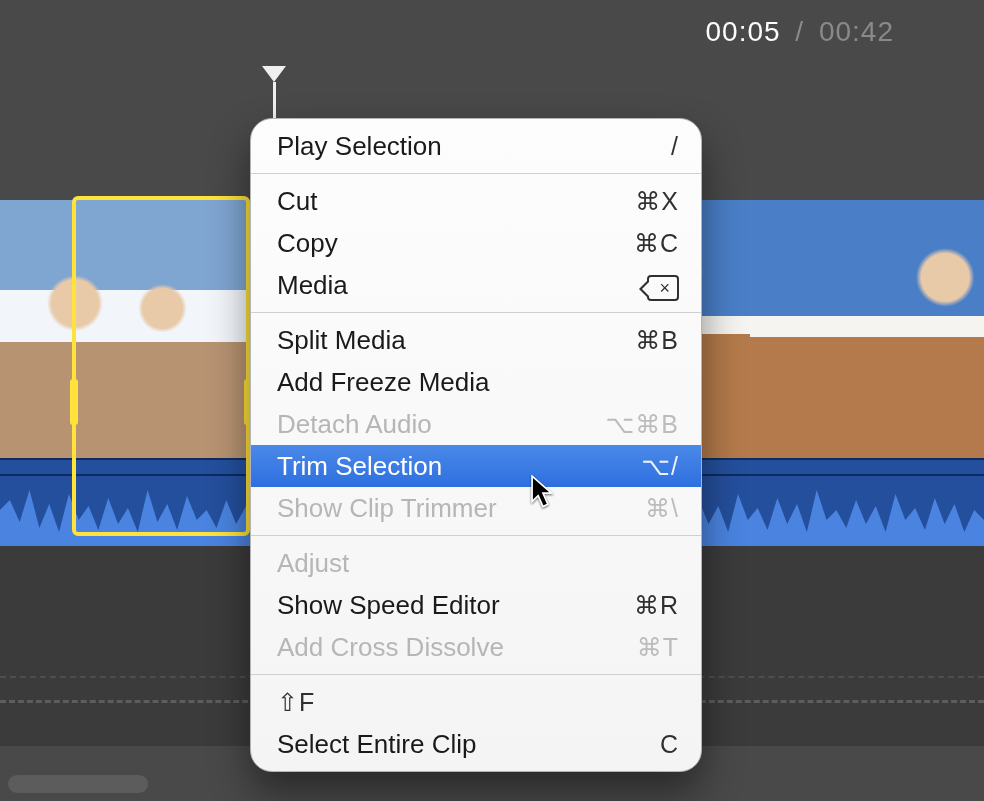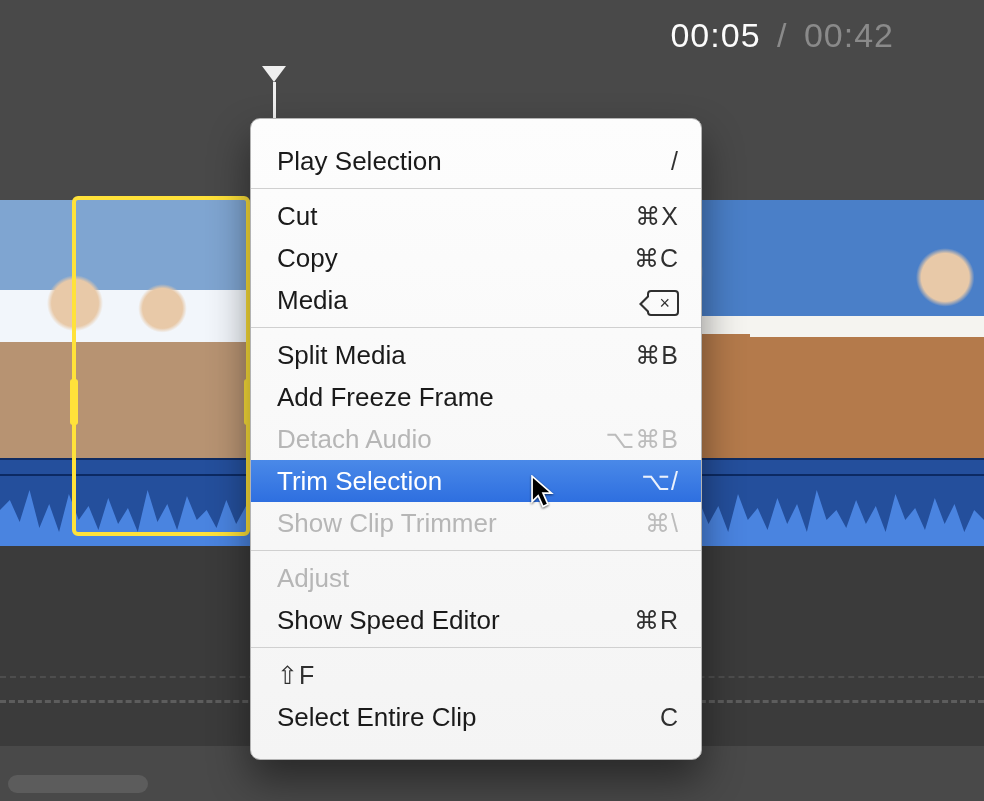--- a/index.html
+++ b/index.html
@@ -11,21 +11,21 @@
     font-family: "Helvetica Neue", Helvetica, Arial, sans-serif;
     overflow: hidden;
     position: relative;
   }
 
   
   .timecode {
     position: absolute;
     top: 16px;
     right: 90px;
-    font-size: 34px;
+    font-size: 28px;
     letter-spacing: 1px;
   }
   .timecode .current { color: #fcfcfc; font-weight: 500; }
   .timecode .sep { color: #8a8a8a; padding: 0 6px; }
   .timecode .total { color: #8a8a8a; }
 
   
   .playhead {
     position: absolute;
     top: 66px;
@@ -182,23 +182,23 @@
   }
 
   
   .context-menu {
     position: absolute;
     top: 118px;
     left: 250px;
     width: 450px;
     background: linear-gradient(#fdfdfd,#f4f4f4);
     border: 1px solid #b3b3b3;
-    border-radius: 10px;
+    border-radius: 22px;
     box-shadow: 0 20px 40px rgba(0,0,0,.45);
-    padding: 21px 0;
+    padding: 6px 0;
     z-index: 100;
   }
   .menu-item {
     display: flex;
     align-items: center;
     justify-content: space-between;
     padding: 4px 22px 4px 26px;
     font-size: 26px;
     line-height: 34px;
     color: #1a1a1a;
@@ -315,21 +315,21 @@
     <div class="menu-item">
       <span>Media</span>
       <span class="shortcut"><span class="del-icon">×</span></span>
     </div>
     <div class="menu-sep"></div>
     <div class="menu-item">
       <span>Split Media</span>
       <span class="shortcut">⌘B</span>
     </div>
     <div class="menu-item">
-      <span>Add Freeze Frame</span>
+      <span>Add Freeze Media</span>
       <span class="shortcut"></span>
     </div>
     <div class="menu-item disabled">
       <span>Detach Audio</span>
       <span class="shortcut">⌥⌘B</span>
     </div>
     <div class="menu-item highlight">
       <span>Trim Selection</span>
       <span class="shortcut">⌥/</span>
     </div>
@@ -338,20 +338,24 @@
       <span class="shortcut">⌘\</span>
     </div>
     <div class="menu-sep"></div>
     <div class="menu-item disabled">
       <span>Adjust</span>
       <span class="shortcut"></span>
     </div>
     <div class="menu-item">
       <span>Show Speed Editor</span>
       <span class="shortcut">⌘R</span>
+    </div>
+    <div class="menu-item disabled">
+      <span>Add Cross Dissolve</span>
+      <span class="shortcut">⌘T</span>
     </div>
     <div class="menu-sep"></div>
     <div class="menu-item">
       <span class="shortcut">⇧F</span>
     </div>
     <div class="menu-item">
       <span>Select Entire Clip</span>
       <span class="shortcut">C</span>
     </div>
   </div>

